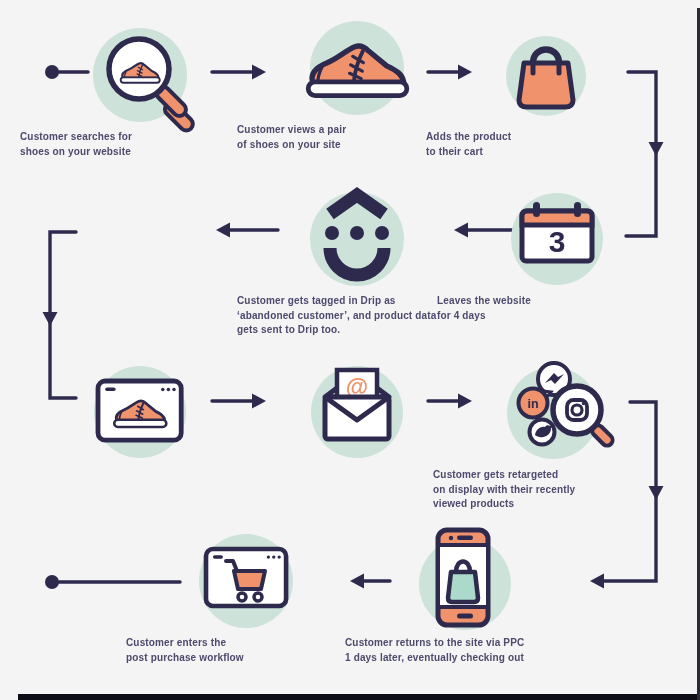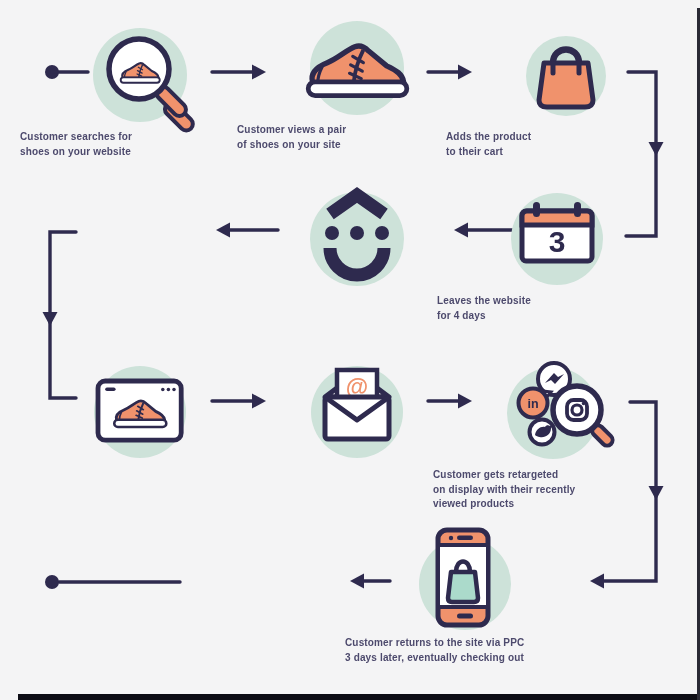--- a/index.html
+++ b/index.html
@@ -116,21 +116,21 @@
 
   <div class="node" style="left:237px;top:3px">
     <svg width="130" height="130" viewBox="0 0 130 130">
       <circle class="fc" cx="65" cy="65" r="47"></circle>
       <use href="#sneaker" transform="translate(12,30) scale(1.06)"></use>
     </svg>
     <div class="label">Customer views a pair
 of shoes on your site</div>
   </div>
 
-  <div class="node" style="left:446px;top:10px">
+  <div class="node" style="left:426px;top:10px">
     <svg width="130" height="130" viewBox="0 0 130 130">
       <circle class="fc" cx="65" cy="66" r="40"></circle>
       <path class="f0 sn" stroke-width="6.5" d="M52 53 C52 35 78 35 78 53"></path>
       <path class="fo sn" stroke-width="5" stroke-linejoin="round" d="M43 53 L87 53 L92 90 Q92 97 84 97 L46 97 Q38 97 38 90 Z"></path>
       <path class="f0 sn" stroke-width="5" stroke-linecap="round" d="M52 53 V63 M78 53 V63"></path>
     </svg>
     <div class="label">Adds the product
 to their cart</div>
   </div>
 
@@ -149,20 +149,23 @@
 
   <div class="node" style="left:237px;top:174px">
     <svg width="130" height="130" viewBox="0 0 130 130">
       <circle class="fc" cx="65" cy="65" r="47"></circle>
       <path class="f0 sn" stroke-width="13" d="M38 40 L65 21 L92 40"></path>
       <circle class="fn" cx="40" cy="59" r="7"></circle>
       <circle class="fn" cx="65" cy="59" r="7"></circle>
       <circle class="fn" cx="90" cy="59" r="7"></circle>
       <path class="f0 sn" stroke-width="13" d="M38 74 A27 27 0 0 0 92 74"></path>
     </svg>
+    <div class="label">Customer gets tagged in Drip as
+‘abandoned customer’, and product data
+gets sent to Drip too.</div>
   </div>
 
 
   <div class="node" style="left:20px;top:347px">
     <svg width="130" height="130" viewBox="0 0 130 130">
       <circle class="fc" cx="65" cy="65" r="46"></circle>
       <use href="#browser" transform="translate(23,34) scale(0.8)"></use>
       <use href="#sneaker" transform="translate(37,47) scale(0.56)"></use>
     </svg>
   </div>
@@ -216,19 +219,33 @@
       <rect class="fw sn" stroke-width="4" x="38" y="29" width="50" height="62"></rect>
       <circle class="fn" cx="51" cy="22" r="2.2"></circle>
       <rect class="fn" x="57" y="19.5" width="16" height="4.5" rx="2.2"></rect>
       <rect class="fn" x="57" y="97.5" width="16" height="5" rx="2.5"></rect>
       <g>
         <path class="f0 sn" stroke-width="4.5" d="M56 56 C56 42 70 42 70 56"></path>
         <path class="ft sn" stroke-width="4.5" stroke-linejoin="round" d="M51 56 L75 56 L78 82 Q78 86 74 86 L52 86 Q48 86 48 82 Z"></path>
       </g>
     </svg>
     <div class="label">Customer returns to the site via PPC
-3 days later, eventually checking out</div>
-  </div>
-
+1 days later, eventually checking out</div>
+  </div>
+
+  <div class="node" style="left:126px;top:516px">
+    <svg width="130" height="130" viewBox="0 0 130 130">
+      <circle class="fc" cx="65" cy="65" r="47"></circle>
+      <use href="#browser" transform="translate(25,33) scale(0.77)"></use>
+      <g>
+        <path class="f0 sn" stroke-width="4" stroke-linecap="round" stroke-linejoin="round" d="M45 45 h7 l4 10"></path>
+        <polygon class="fo sn" stroke-width="4" stroke-linejoin="round" points="53,55 84,55 80,73 57,73"></polygon>
+        <circle class="fw sn" stroke-width="3.5" cx="61" cy="81" r="4"></circle>
+        <circle class="fw sn" stroke-width="3.5" cx="77" cy="81" r="4"></circle>
+      </g>
+    </svg>
+    <div class="label">Customer enters the
+post purchase workflow</div>
+  </div>
 
   <div class="edge-bottom"></div>
   <div class="edge-right"></div>
 </div>
 
 </body></html>

